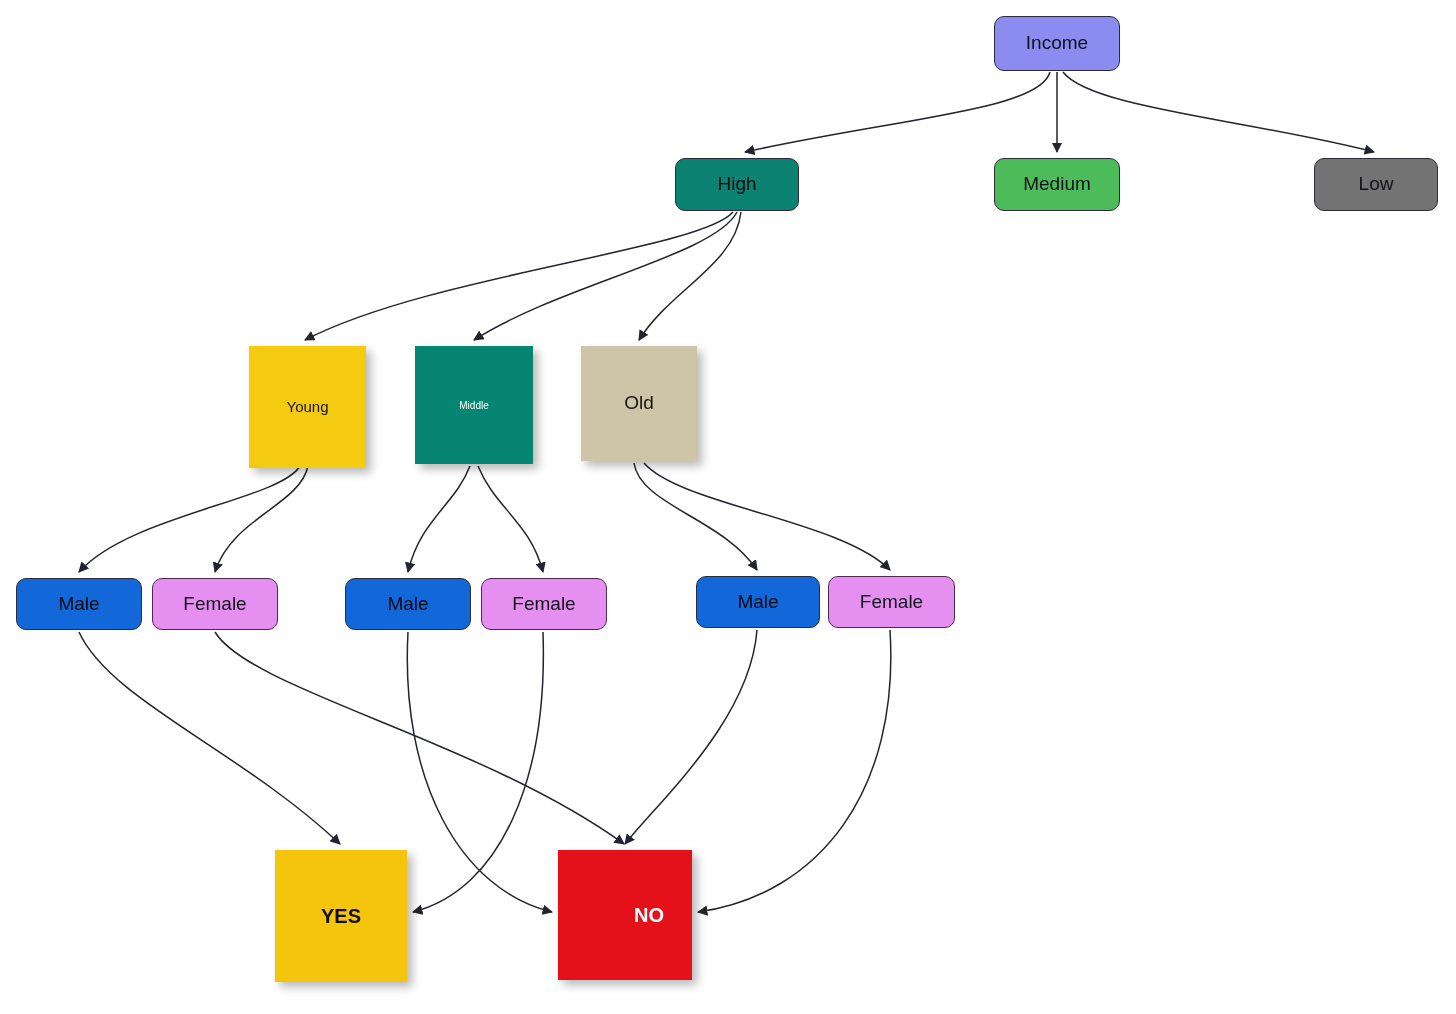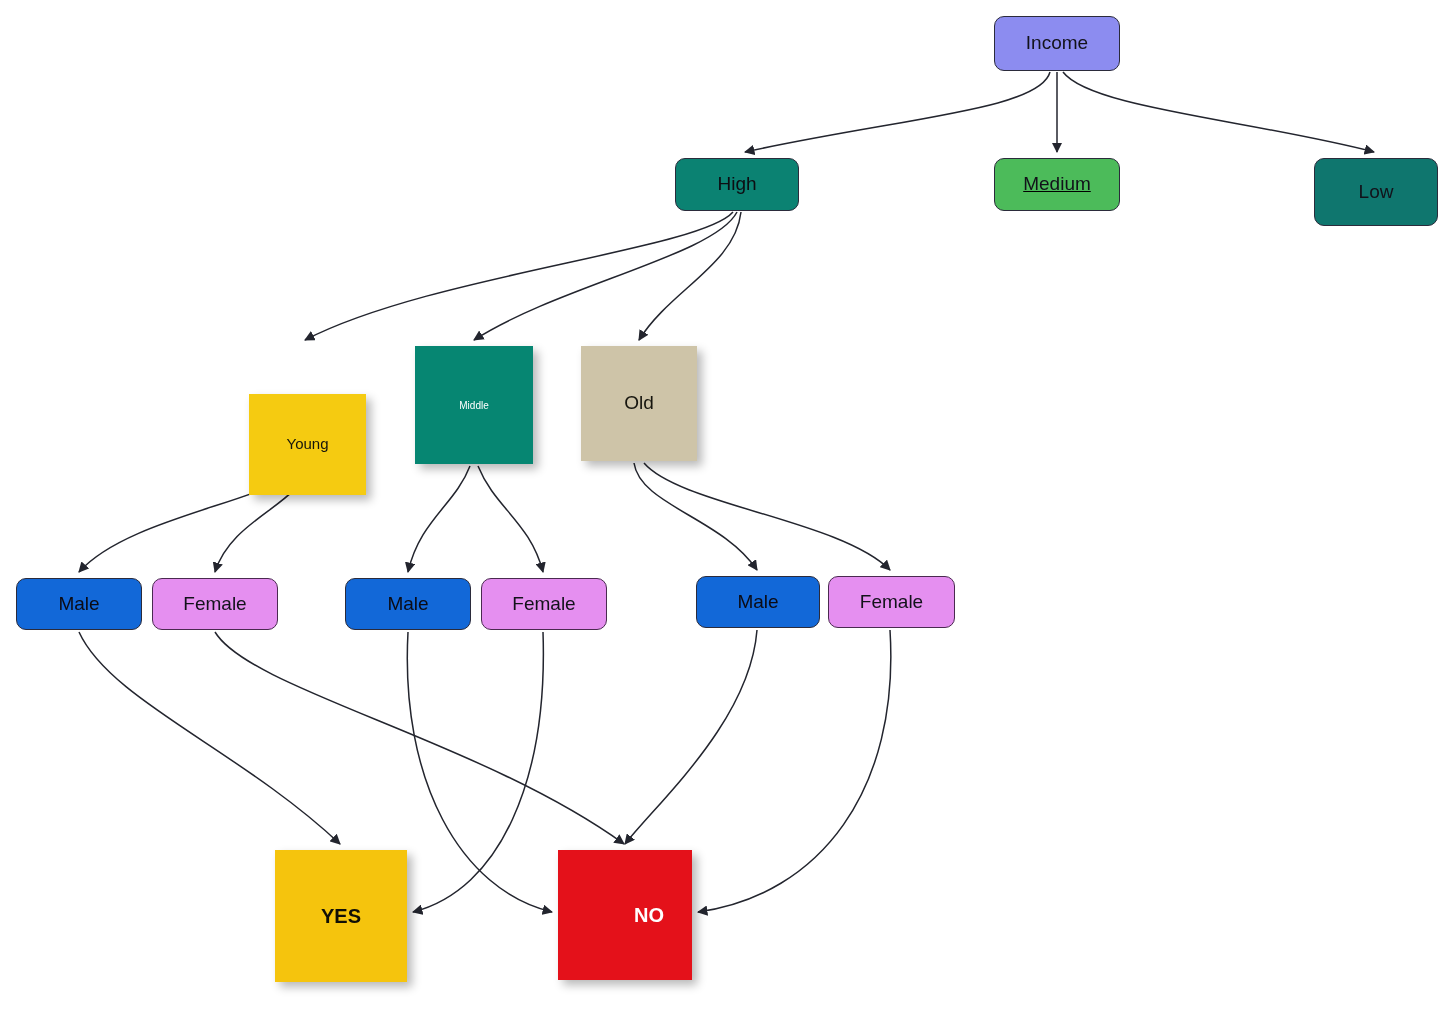--- a/index.html
+++ b/index.html
@@ -84,27 +84,27 @@
       </g>
   </svg>
 
   <div id="nodes-group">
       <div class="node rounded" style="left: 994px; top: 16px; width: 126px; height: 55px; background: rgb(140, 140, 240); border-color: rgb(43, 43, 59);">
         <span class="lbl" style="color: rgb(18, 18, 26); font-size: 19px; font-weight: normal;">Income</span>
       </div>
       <div class="node rounded" style="left: 675px; top: 158px; width: 124px; height: 53px; background: rgb(11, 130, 114); border-color: rgb(43, 43, 59); justify-content: center;">
         <span class="lbl" style="color: rgb(13, 13, 18); font-size: 19px; font-weight: normal;">High</span>
       </div>
-      <div class="node rounded" style="left: 994px; top: 158px; width: 126px; height: 53px; background: rgb(76, 187, 90); border-color: rgb(43, 43, 59); text-decoration: underline;">
+      <div class="node rounded" style="left: 994px; top: 158px; width: 126px; height: 53px; background: rgb(76, 187, 90); border-color: rgb(43, 43, 59);">
         <span class="lbl" style="color: rgb(18, 18, 26); font-size: 19px; font-weight: normal;">Medium</span>
       </div>
-      <div class="node rounded" style="left: 1314px; top: 158px; width: 124px; height: 68px; background: #0f766e; border-color: rgb(43, 43, 59);">
+      <div class="node rounded" style="left: 1314px; top: 158px; width: 124px; height: 53px; background: #737373; border-color: rgb(43, 43, 59);">
         <span class="lbl" style="color: rgb(18, 18, 26); font-size: 19px; font-weight: normal;">Low</span>
       </div>
-      <div class="node flat" style="left: 249px; top: 346px; width: 117px; height: 101px; background: rgb(245, 203, 17); margin-top: 48px;">
+      <div class="node flat" style="left: 249px; top: 346px; width: 117px; height: 122px; background: rgb(245, 203, 17);">
         <span class="lbl" style="color: rgb(21, 21, 12); font-size: 15px; font-weight: normal;">Young</span>
       </div>
       <div class="node flat" style="left: 415px; top: 346px; width: 118px; height: 118px; background: rgb(6, 134, 114);">
         <span class="lbl" style="color: rgb(255, 255, 255); font-size: 10px; font-weight: normal;">Middle</span>
       </div>
       <div class="node flat" style="left: 581px; top: 346px; width: 116px; height: 115px; background: rgb(206, 196, 168);">
         <span class="lbl" style="color: rgb(22, 21, 14); font-size: 19px; font-weight: normal;">Old</span>
       </div>
       <div class="node rounded" style="left: 16px; top: 578px; width: 126px; height: 52px; background: rgb(18, 104, 216); border-color: rgb(43, 43, 59);">
         <span class="lbl" style="color: rgb(11, 11, 20); font-size: 19px; font-weight: normal;">Male</span>

